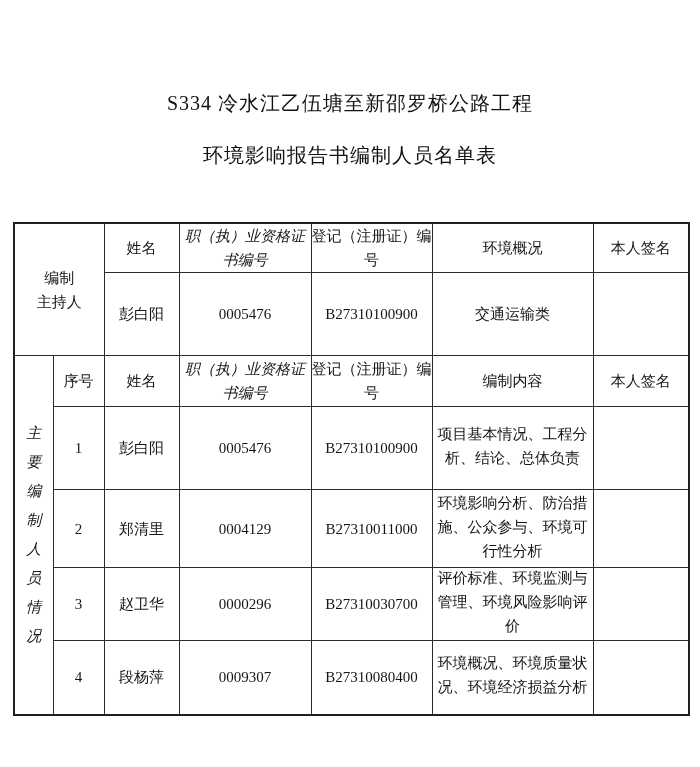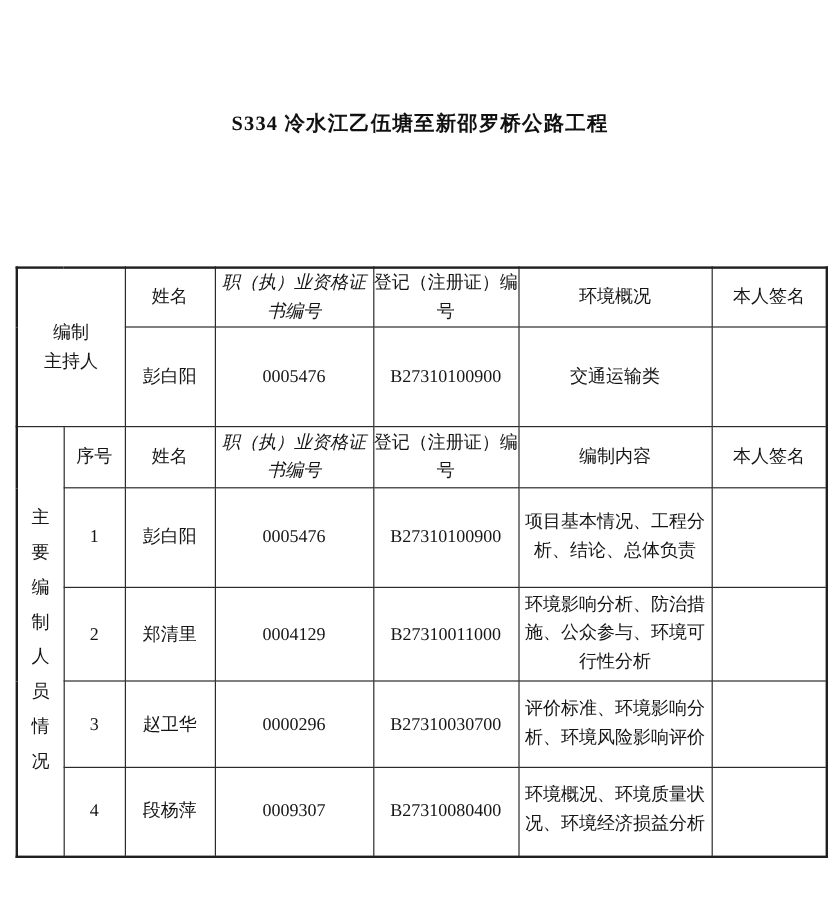--- a/index.html
+++ b/index.html
@@ -20,22 +20,22 @@
     overflow: hidden;
   }
   .title-block {
     position: absolute;
     top: 88px;
     left: 0;
     width: 700px;
     text-align: center;
   }
   .title-line {
-    font-size: 17px;
-    font-weight: bold;
+    font-size: 20px;
+    font-weight: normal;
     letter-spacing: 1px;
     line-height: 30px;
     margin-bottom: 22px;
     color: #111111;
   }
   table.doc-table {
     position: absolute;
     left: 13px;
     top: 222px;
     width: 675px;
@@ -69,36 +69,38 @@
     white-space: pre-line;
     line-height: 26px;
   }
   .vertical-label-cell { vertical-align: middle; }
   .vertical-label {
     width: 1em;
     margin: 0 auto;
     word-break: break-all;
     line-height: 29px;
     font-size: 15px;
+    font-style: italic;
   }
   .cell-content {
     font-size: 14px;
     line-height: 26px;
     padding: 2px 9px;
     font-family: Liberation Mono, monospace;
   }
   .cell-num { font-size: 15px; }
 </style>
 </head>
 <body>
 
 <div class="page">
 
   <div class="title-block">
     <div class="title-line">S334 冷水江乙伍塘至新邵罗桥公路工程</div>
+    <div class="title-line">环境影响报告书编制人员名单表</div>
   </div>
 
   <table class="doc-table">
     <colgroup>
       <col style="width:39px">
       <col style="width:51px">
       <col style="width:75px">
       <col style="width:132px">
       <col style="width:121px">
       <col style="width:161px">
@@ -151,21 +153,21 @@
       <td class="cell-num">B27310011000</td>
       <td class="cell-content">环境影响分析、防治措施、公众参与、环境可行性分析</td>
       <td></td>
     </tr>
 
     <tr class="r-mem-3">
       <td>3</td>
       <td>赵卫华</td>
       <td class="cell-num">0000296</td>
       <td class="cell-num">B27310030700</td>
-      <td class="cell-content">评价标准、环境影响分析、环境风险影响评价</td>
+      <td class="cell-content">评价标准、环境监测与管理、环境风险影响评价</td>
       <td></td>
     </tr>
 
     <tr class="r-mem-4">
       <td>4</td>
       <td>段杨萍</td>
       <td class="cell-num">0009307</td>
       <td class="cell-num">B27310080400</td>
       <td class="cell-content">环境概况、环境质量状况、环境经济损益分析</td>
       <td></td>

